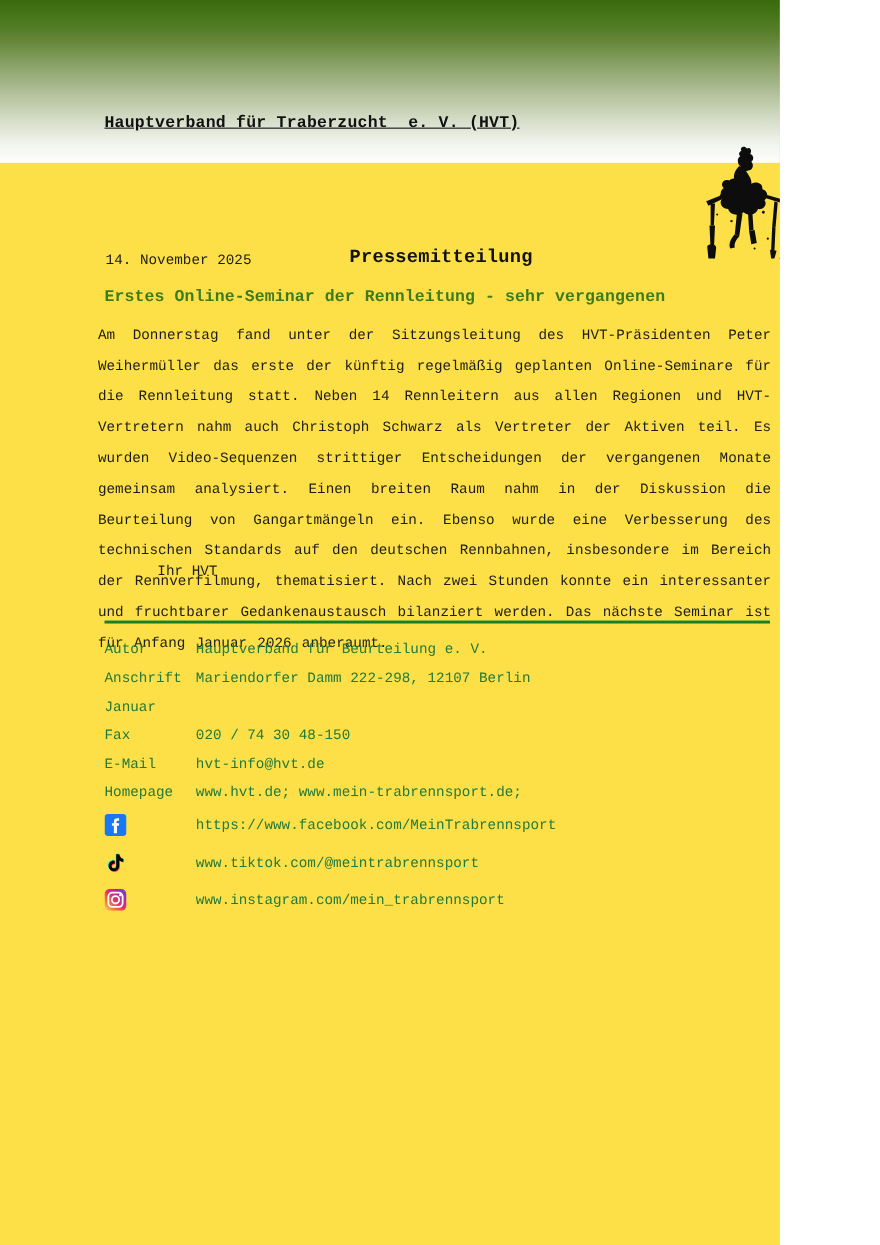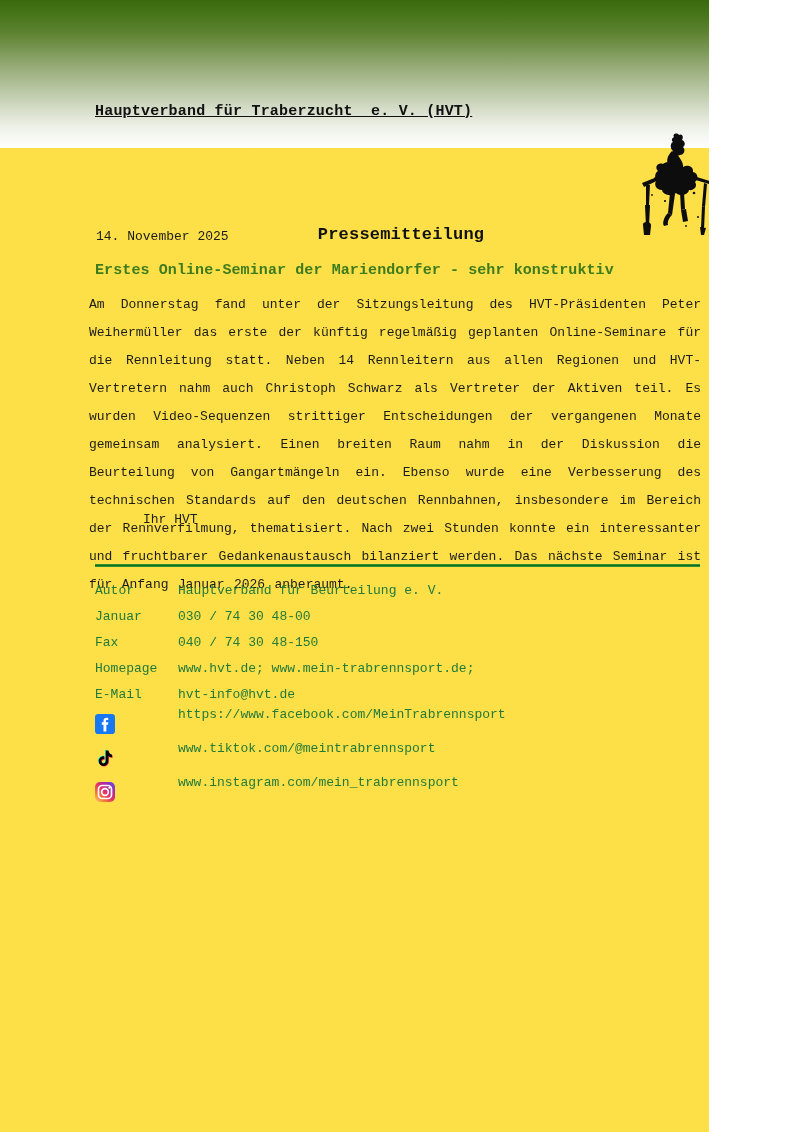--- a/index.html
+++ b/index.html
@@ -59,21 +59,21 @@
     border:0;margin:0;padding:0;
     background:linear-gradient(to bottom,#3fa93f 0%,#0f6b1b 50%,#3fa93f 100%);
   }
   .contact{
     position:absolute;left:95px;top:577px;width:612px;
     font-size:13px;color:#21793a;
   }
   .crow{display:flex;align-items:center;height:26px;}
   .clabel{width:83px;flex:0 0 83px;}
   .cvalue{flex:1;}
-  .srow{display:flex;height:34px;}
+  .srow{display:flex;align-items:center;height:34px;}
   .sicon{width:83px;flex:0 0 83px;display:flex;align-items:center;}
   .sicon svg{display:block;}
   a.linklike{color:#21793a;text-decoration:none;cursor:pointer;}
 </style>
 </head>
 <body>
 
 <div class="page">
 
   <div class="top-gradient"></div>
@@ -115,54 +115,57 @@
         <circle cx="82" cy="104" r="1.2"></circle>
       </g>
     </svg>
     <span class="reg">®</span>
   </div>
 
   <div class="doc-type">Pressemitteilung</div>
 
   <div class="date">14. November 2025</div>
 
-  <div class="headline">Erstes Online-Seminar der Mariendorfer - sehr konstruktiv</div>
+  <div class="headline">Erstes Online-Seminar der Rennleitung - sehr vergangenen</div>
 
   <p class="body-par">Am Donnerstag fand unter der Sitzungsleitung des HVT-Präsidenten Peter Weihermüller das erste der künftig regelmäßig geplanten Online-Seminare für die Rennleitung statt. Neben 14 Rennleitern aus allen Regionen und HVT-Vertretern nahm auch Christoph Schwarz als Vertreter der Aktiven teil. Es wurden Video-Sequenzen strittiger Entscheidungen der vergangenen Monate gemeinsam analysiert. Einen breiten Raum nahm in der Diskussion die Beurteilung von Gangartmängeln ein. Ebenso wurde eine Verbesserung des technischen Standards auf den deutschen Rennbahnen, insbesondere im Bereich der Rennverfilmung, thematisiert. Nach zwei Stunden konnte ein interessanter und fruchtbarer Gedankenaustausch bilanziert werden. Das nächste Seminar ist für Anfang Januar 2026 anberaumt.</p>
 
   <div class="signoff">Ihr HVT</div>
 
   <hr class="divider">
 
   <div class="contact">
 
     <div class="crow">
       <span class="clabel">Autor</span>
       <span class="cvalue">Hauptverband für Beurteilung e. V.</span>
     </div>
 
+    <div class="crow">
+      <span class="clabel">Anschrift</span>
+      <span class="cvalue">Mariendorfer Damm 222-298, 12107 Berlin</span>
+    </div>
 
     <div class="crow">
       <span class="clabel">Januar</span>
-      <span class="cvalue">030 / 74 30 48-00</span>
     </div>
 
     <div class="crow">
       <span class="clabel">Fax</span>
-      <span class="cvalue">040 / 74 30 48-150</span>
+      <span class="cvalue">020 / 74 30 48-150</span>
+    </div>
+
+    <div class="crow">
+      <span class="clabel">E-Mail</span>
+      <span class="cvalue"><a class="linklike">hvt-info@hvt.de</a></span>
     </div>
 
     <div class="crow">
       <span class="clabel">Homepage</span>
       <span class="cvalue"><a class="linklike">www.hvt.de; www.mein-trabrennsport.de;</a></span>
-    </div>
-
-    <div class="crow">
-      <span class="clabel">E-Mail</span>
-      <span class="cvalue"><a class="linklike">hvt-info@hvt.de</a></span>
     </div>
 
     <div class="srow">
       <span class="sicon">
         <svg width="20" height="20" viewBox="0 0 24 24" xmlns="http://www.w3.org/2000/svg">
           <rect x="0" y="0" width="24" height="24" rx="4" fill="#1877F2"></rect>
           <path fill="#ffffff" d="M16.6 12.9h-3v8.1h-3.4v-8.1H8.1V10h2.1V8.2c0-2.3 1.4-3.6 3.5-3.6.7 0 1.5.05 2.2.1v2.6h-1.5c-1 0-1.3.5-1.3 1.2V10h2.9l-.4 2.9z"></path>
         </svg>
       </span>
       <span class="cvalue"><a class="linklike">https://www.facebook.com/MeinTrabrennsport</a></span>

